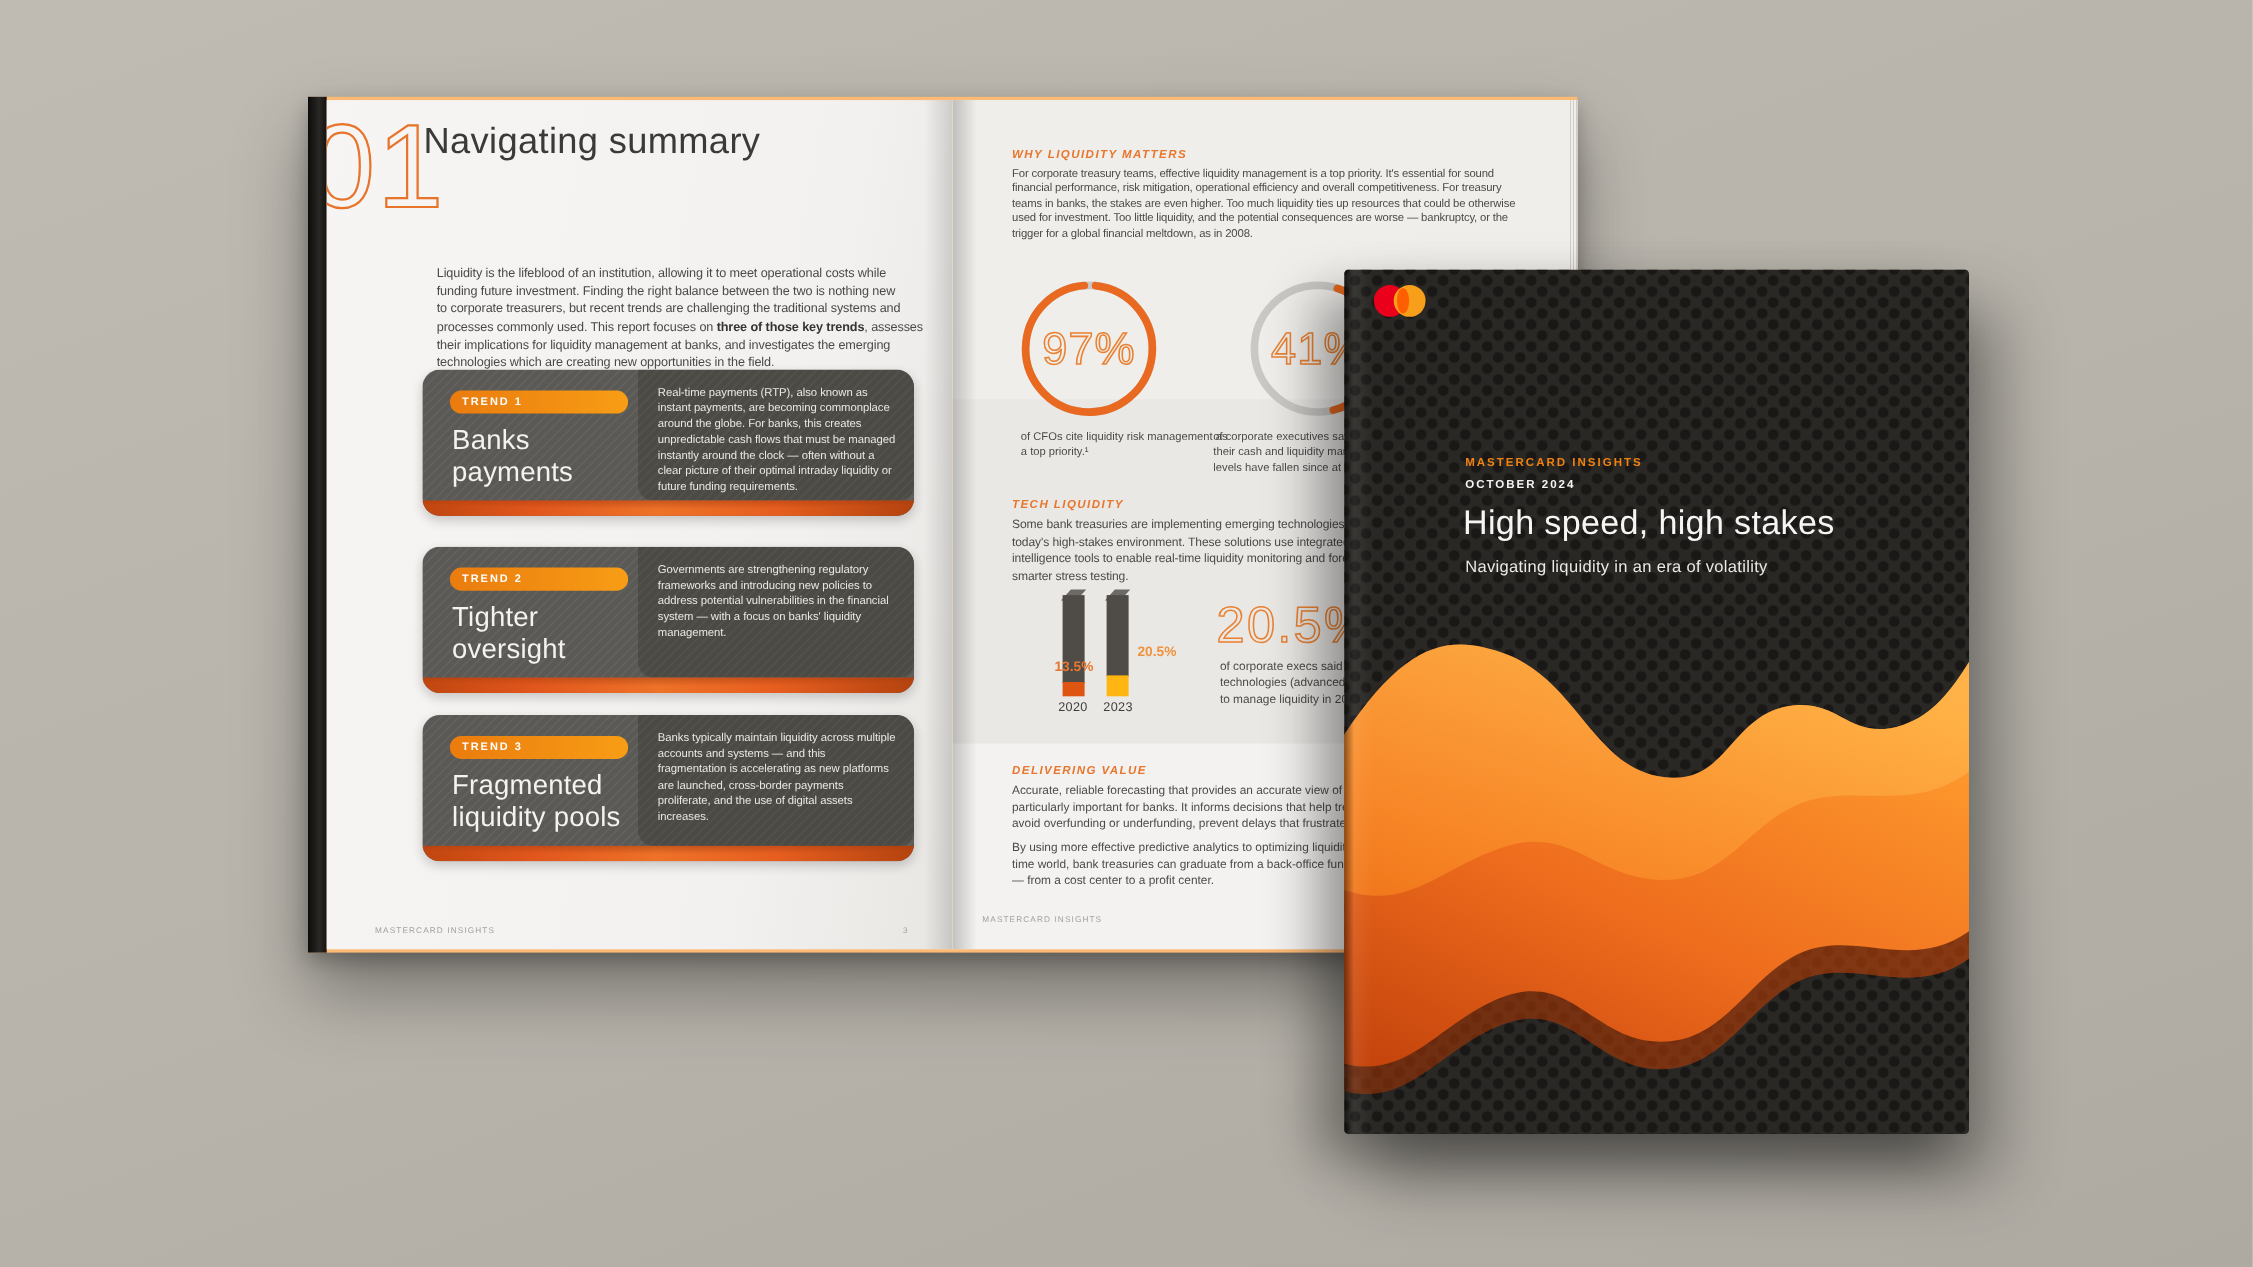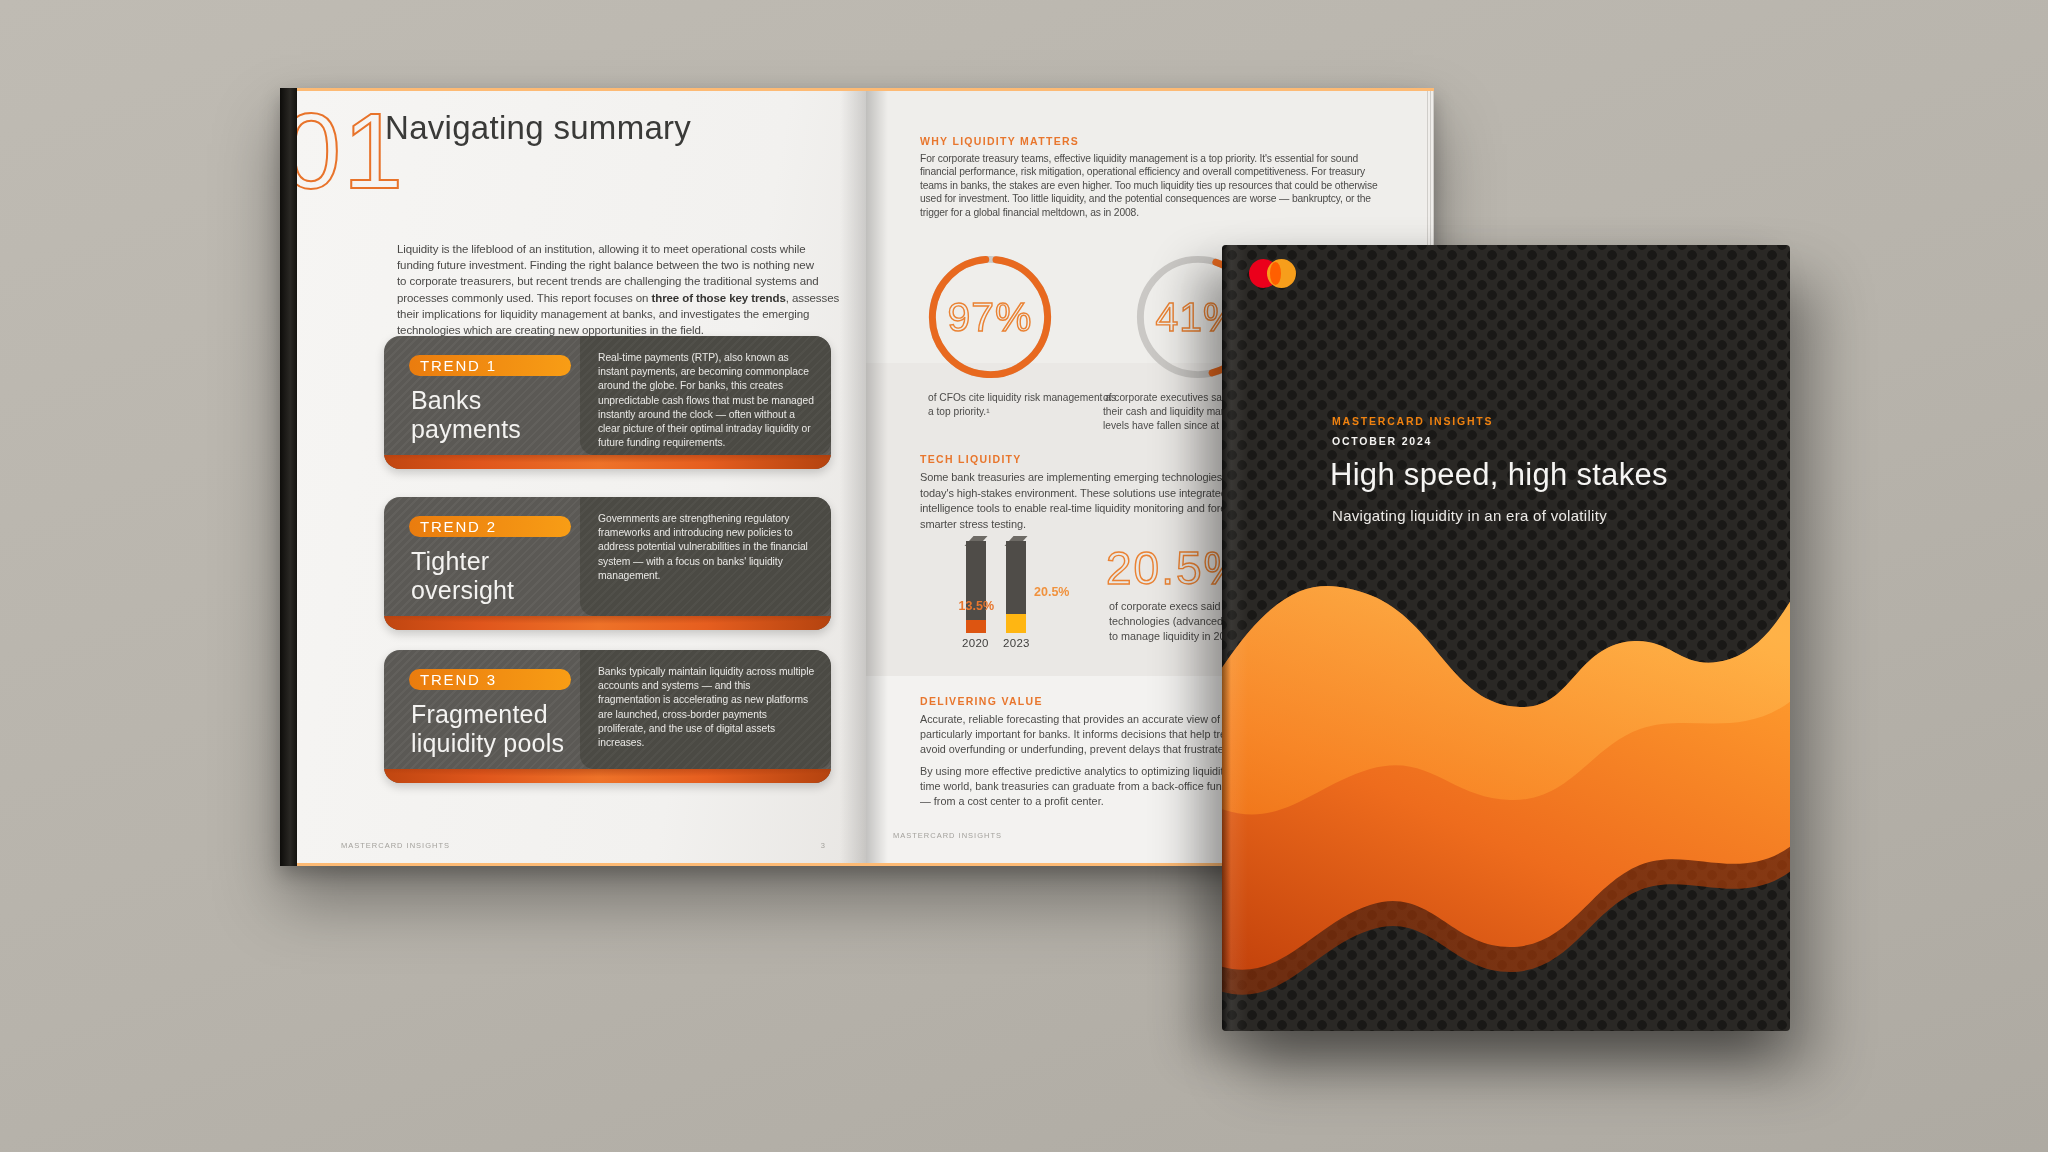--- a/index.html
+++ b/index.html
@@ -49,35 +49,35 @@
 
   .trend-card { left:87px; width:447px; height:133px; border-radius:16px; overflow:hidden;
     background:repeating-linear-gradient(135deg,rgba(255,255,255,0.045) 0 2px,rgba(0,0,0,0) 2px 6px),#5b5955;
     box-shadow:0 4px 10px rgba(0,0,0,0.18); }
   .tc-1 { top:245px; } .tc-2 { top:406px; } .tc-3 { top:559px; }
   .trend-panel { position:absolute; left:196px; right:0; top:0; bottom:14px;
     background:repeating-linear-gradient(135deg,rgba(255,255,255,0.03) 0 2px,rgba(0,0,0,0) 2px 6px),#4b4a44;
     border-radius:0 16px 14px 14px; padding:15px 16px 22px 18px; }
   .trend-pill { position:absolute; left:25px; top:19px; width:162px; height:21px; border-radius:11px;
     background:linear-gradient(90deg,#ea7c0e,#f89d15); }
-  .trend-pill span { display:block; font-size:15px; font-weight:400; color:#fff;
+  .trend-pill span { display:block; font-size:10px; font-weight:700; color:#fff;
     letter-spacing:1.8px; line-height:21px; padding-left:11px; }
   .trend-title { position:absolute; left:27px; top:50px; width:165px; font-size:25px; font-weight:300;
     color:#f4f3f1; line-height:29px; white-space:pre-line; letter-spacing:0.2px; }
   .trend-desc { font-size:10.3px; line-height:14.2px; color:#e9e8e5; letter-spacing:-0.05px; }
   .trend-band { position:absolute; left:0; right:0; bottom:0; height:14px;
     background:linear-gradient(90deg,#c04610 0%,#e0561c 22%,#ee7228 48%,#e65e1f 72%,#b4430f 100%); }
   .trend-band::before { content:""; position:absolute; inset:0;
     background:radial-gradient(120% 160% at 50% -40%,rgba(120,32,4,0.55) 0%,rgba(120,32,4,0) 60%); }
 
   .page-footer { left:44px; right:40px; top:750px; display:flex; justify-content:space-between;
     font-size:7.5px; letter-spacing:1px; color:#a3a19c; }
 
   
-  .sec-head { font-size:10.5px; font-weight:700; letter-spacing:1.3px; color:#e8762d; }
+  .sec-head { font-size:10.5px; font-weight:700; letter-spacing:1.3px; color:#e8762d;font-style:italic; }
   .why-head  { left:54px; top:44px; }
   .why-body  { left:54px; top:61px; width:510px; font-size:10.3px; line-height:13.4px;
     color:#4c4b49; white-space:pre-line; letter-spacing:-0.15px; }
 
   .donut { width:128px; height:128px; }
   .donut-1 { left:60px; top:162px; } .donut-2 { left:268px; top:162px; }
   .donut-num { position:absolute; inset:0; display:flex; align-items:center; justify-content:center;
     font-size:41px; font-weight:300; color:transparent; -webkit-text-stroke:1.4px #ea8233; letter-spacing:1px; }
   .stat-cap1 { left:62px; top:300px; width:190px; font-size:10.2px; line-height:14.2px; color:#4c4b49; }
   .stat-cap2 { left:237px; top:300px; font-size:10.2px; line-height:14.2px; color:#4c4b49; white-space:nowrap; }

